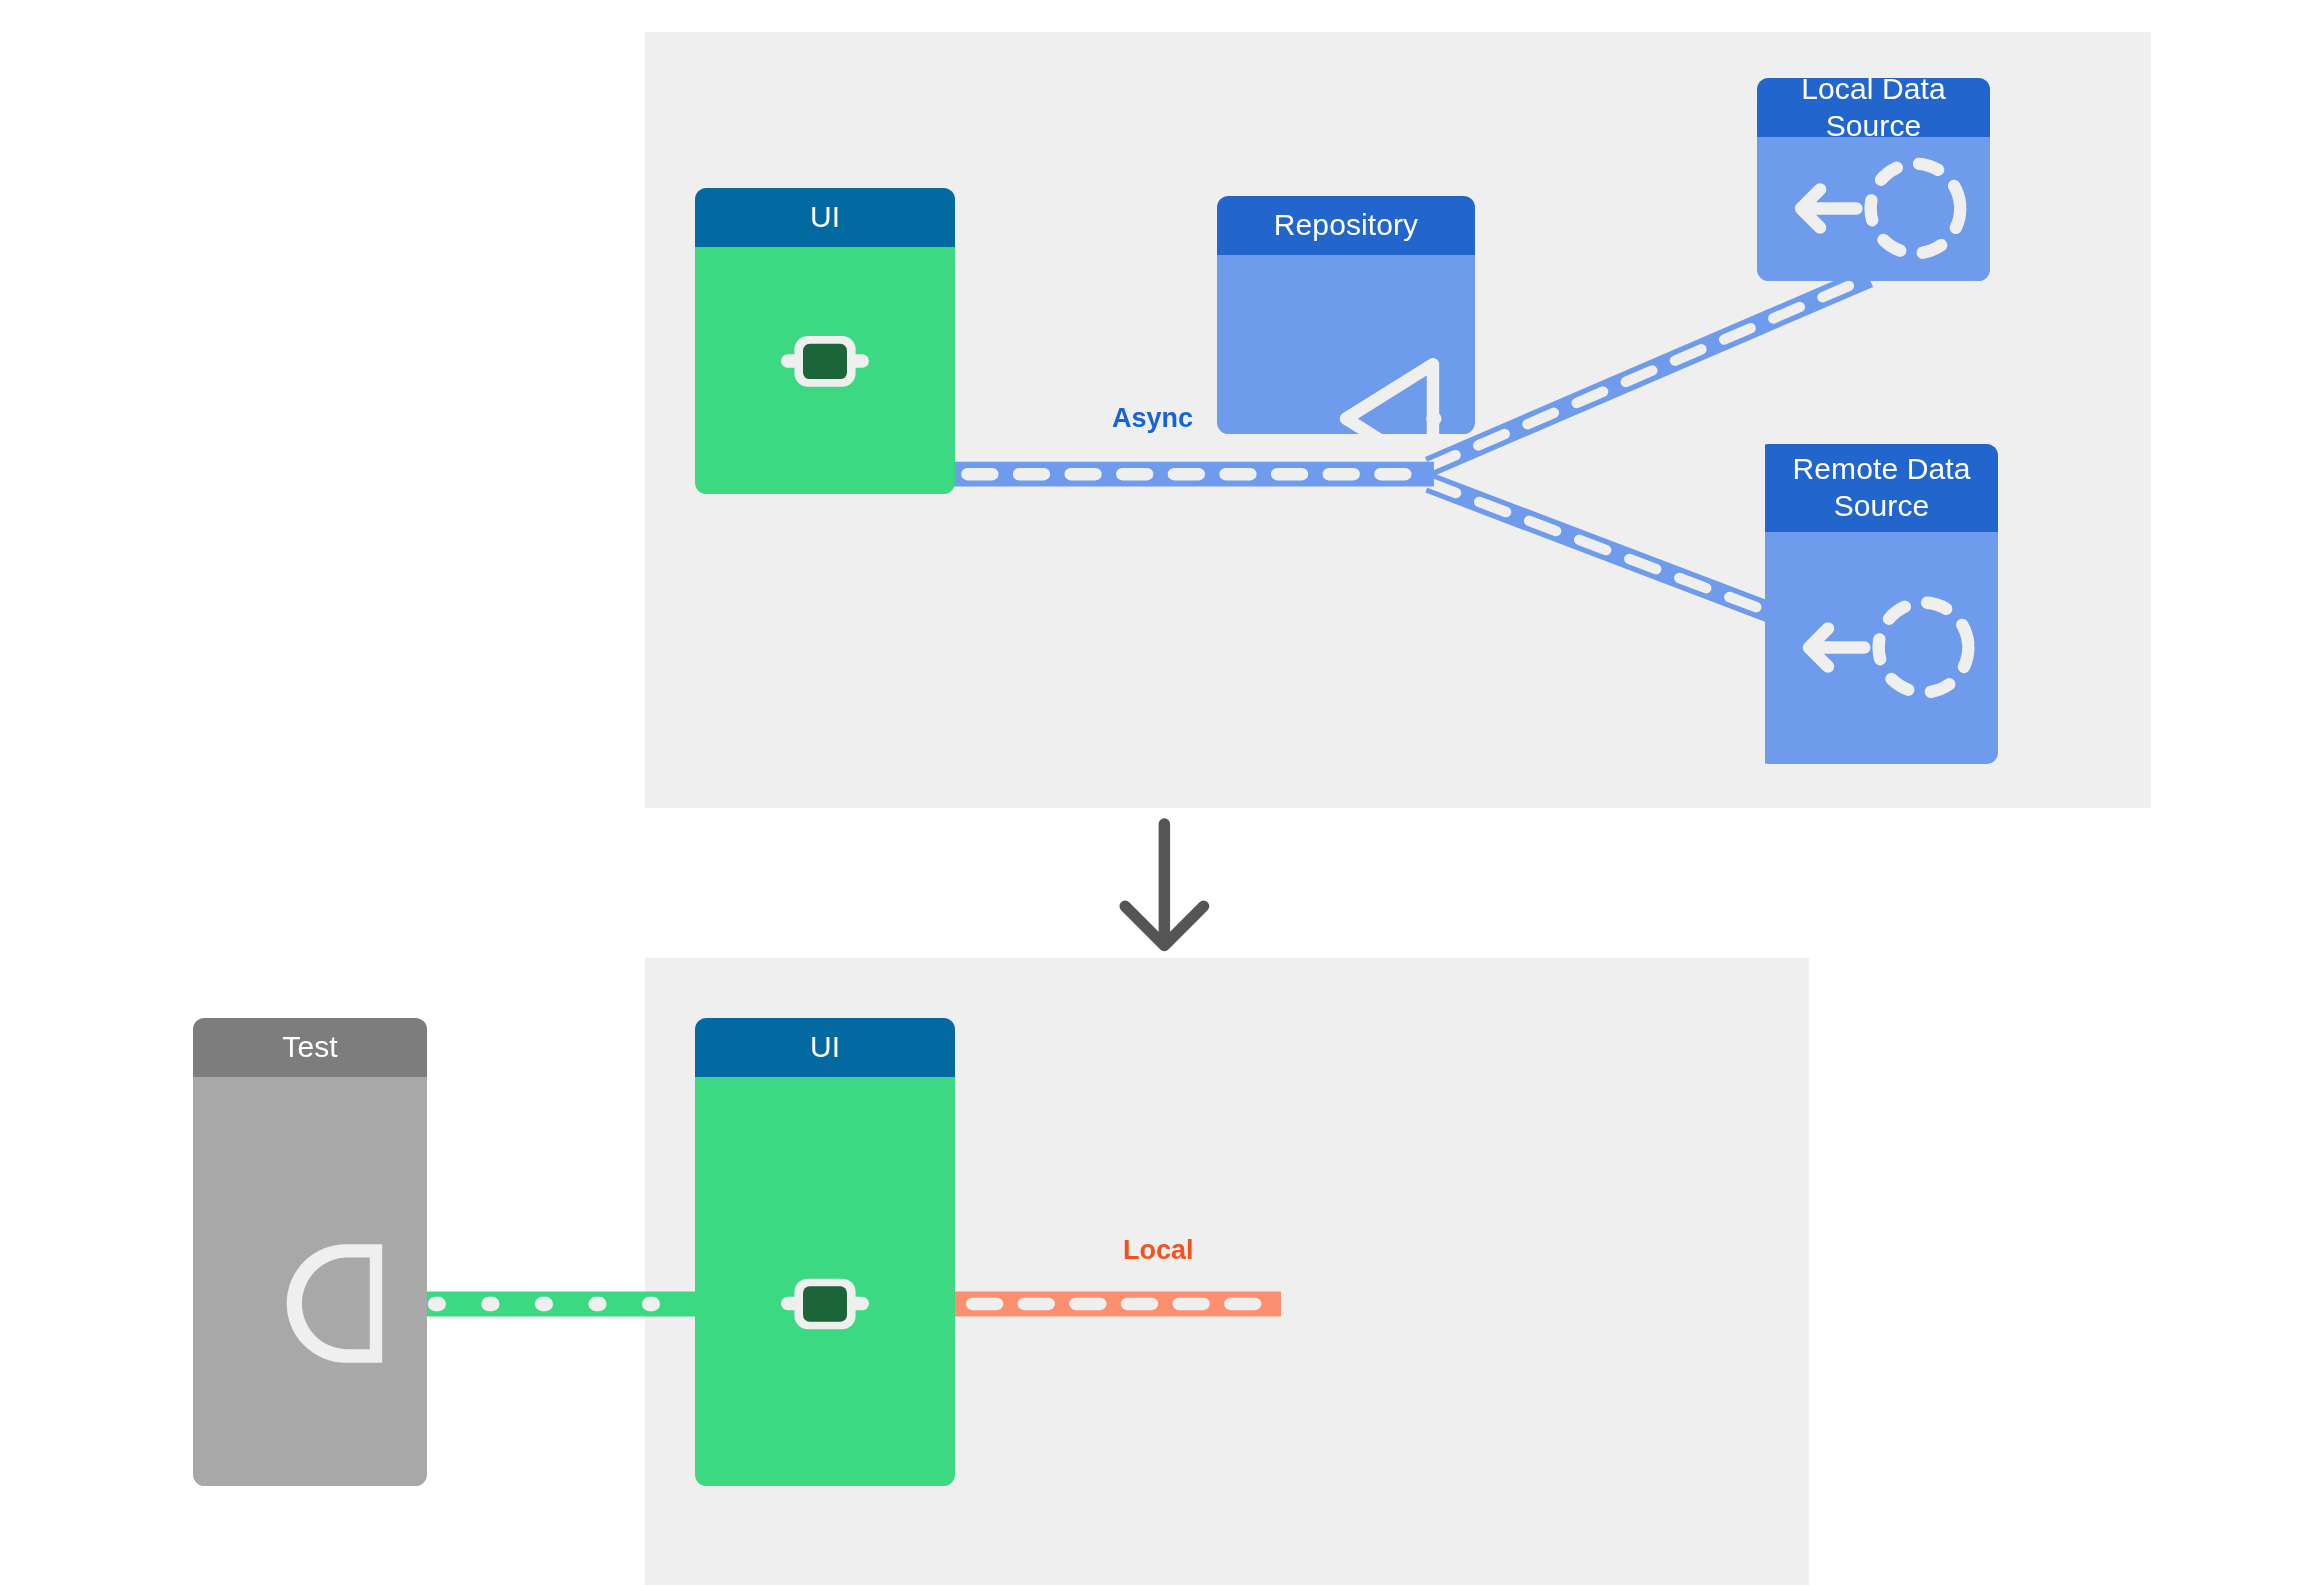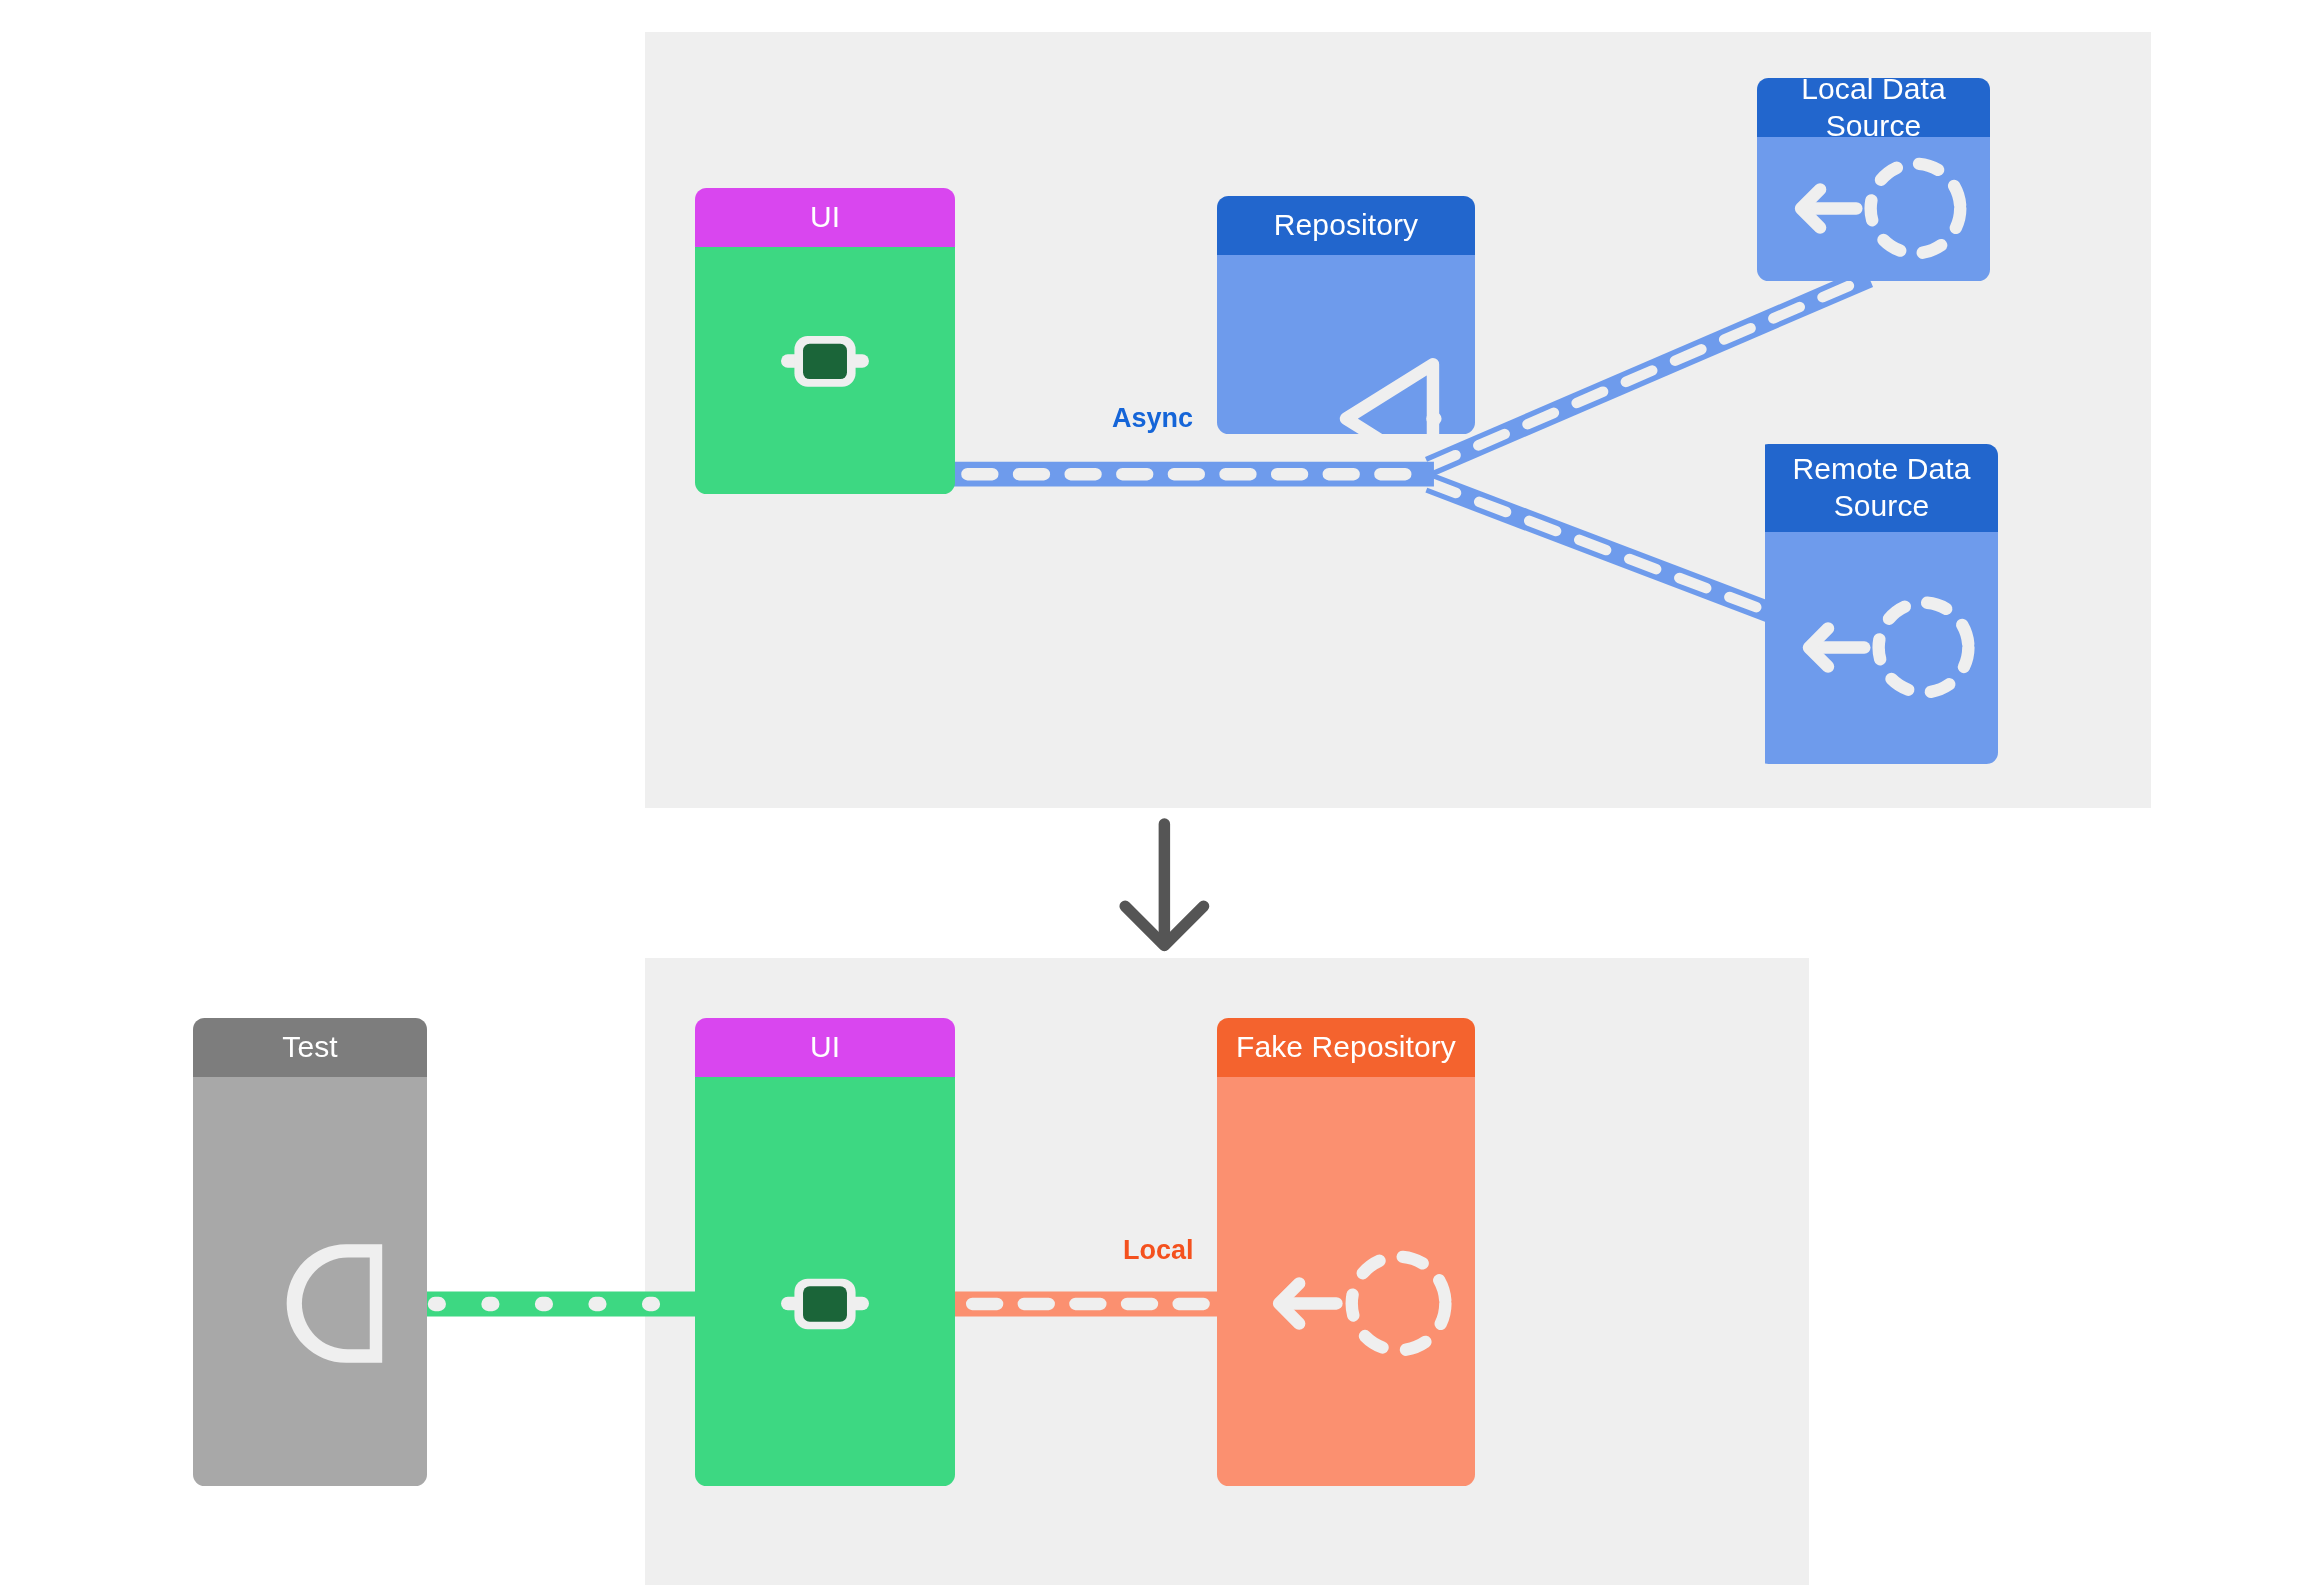--- a/index.html
+++ b/index.html
@@ -51,21 +51,21 @@
     padding: 9.6px 11.5px;
     box-sizing: border-box;
     letter-spacing: 0.1px;
   }
   .card-body {
     flex: 1 1 auto;
     position: relative;
   }
 
   
-  .card-ui       .card-header { background: #d946ef; }
+  .card-ui       .card-header { background: #0369a1; }
   .card-ui       .card-body   { background: #3dd882; }
   
   .card-blue     .card-header { background: #2266cd; }
   .card-blue     .card-body   { background: #6e9bec; }
   
   .card-grey     .card-header { background: #7d7d7d; }
   .card-grey     .card-body   { background: #a8a8a8; }
   
   .card-orange   .card-header { background: #f4632e; }
   .card-orange   .card-body   { background: #fb9070; }
@@ -221,30 +221,18 @@
     <div class="card-body">
       <svg viewBox="0 0 272 428" width="260" height="409" style="position:absolute;left:0;top:0;" xmlns="http://www.w3.org/2000/svg">
         <rect x="90" y="230" width="24" height="14" rx="7" fill="#efefef"></rect>
         <rect x="158" y="230" width="24" height="14" rx="7" fill="#efefef"></rect>
         <rect x="104" y="211" width="64" height="53" rx="14" fill="#efefef"></rect>
         <rect x="113" y="219" width="46" height="37" rx="7" fill="#1b6539"></rect>
       </svg>
     </div>
   </div>
 
-  <div class="card card-orange" id="card-fake-repo">
-    <div class="card-header">Fake Repository</div>
-    <div class="card-body">
-      <svg viewBox="0 0 270 428" width="258" height="409" style="position:absolute;left:0;top:0;" xmlns="http://www.w3.org/2000/svg">
-        <g stroke="#efefef" stroke-width="13" stroke-linecap="round" stroke-linejoin="round" fill="none">
-          <line x1="125" y1="237" x2="66" y2="237"></line>
-          <polyline points="86,216 65,237 86,258"></polyline>
-        </g>
-        <circle cx="190" cy="237" r="49" fill="none" stroke="#efefef" stroke-width="13" stroke-linecap="round" stroke-dasharray="22 25"></circle>
-      </svg>
-    </div>
-  </div>
 
   <div class="edge-label" id="label-async">Async</div>
   <div class="edge-label" id="label-sync">Local</div>
 
 </div>
 
 
 </body></html>

